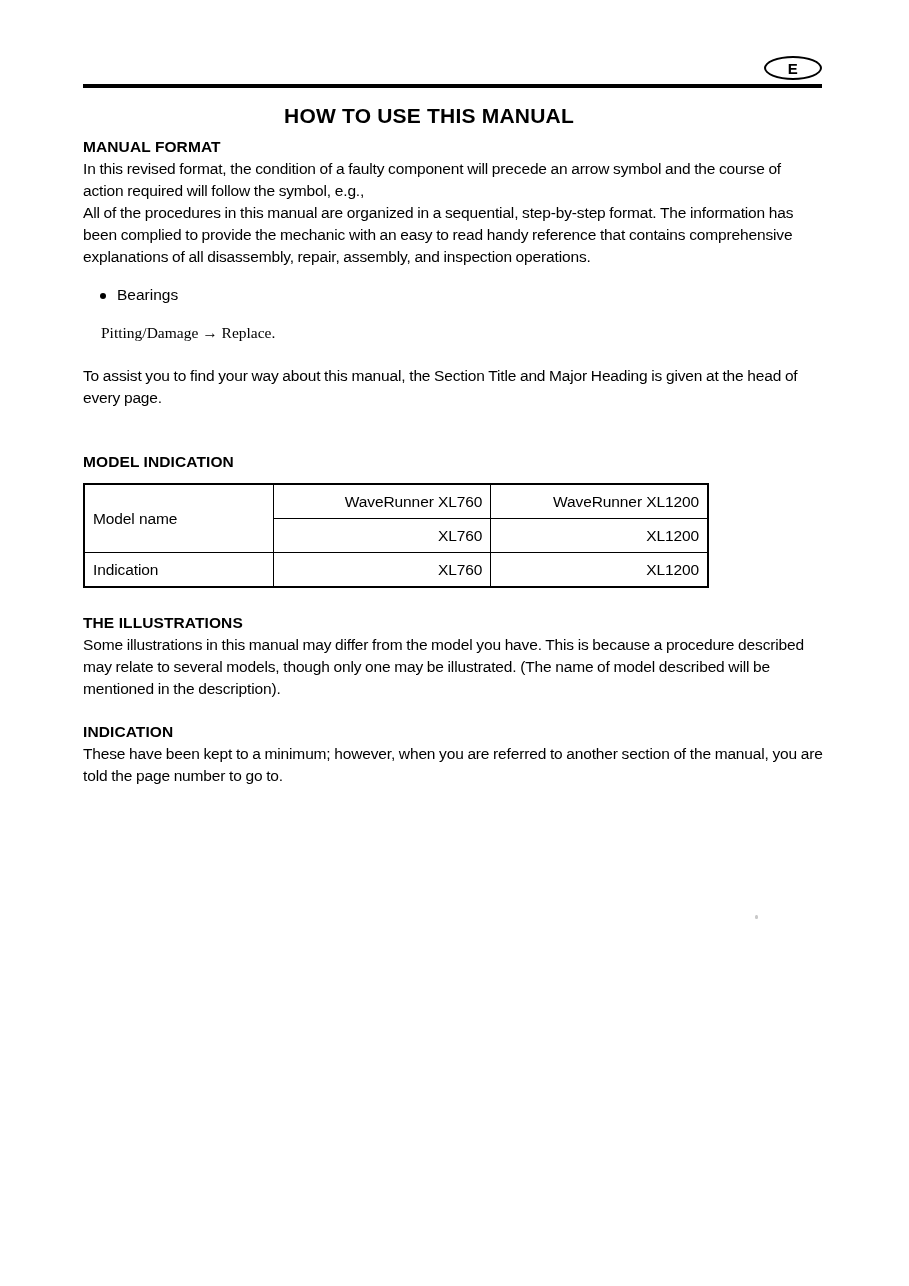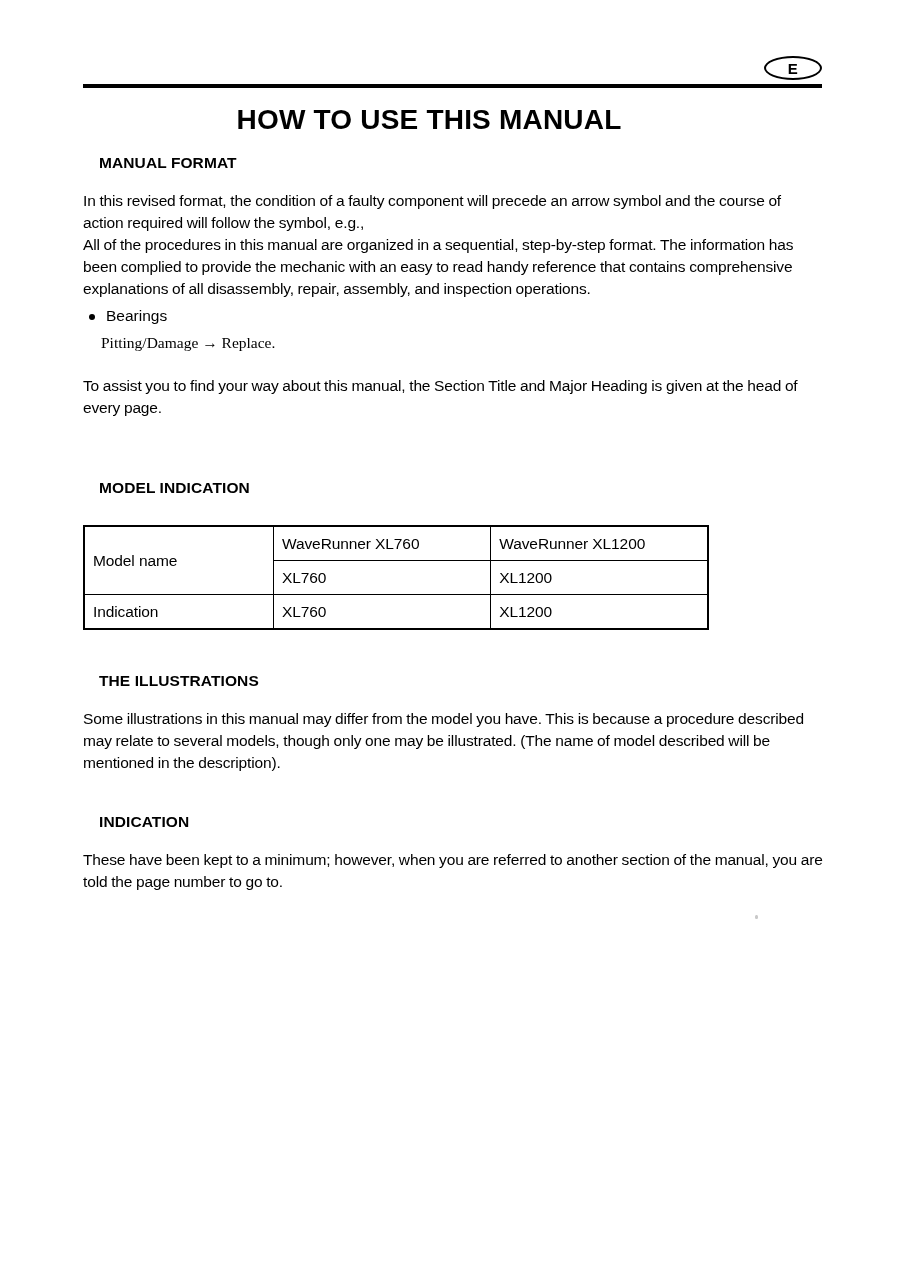--- a/index.html
+++ b/index.html
@@ -52,51 +52,51 @@
   
   .content {
     position: absolute;
     left: 83px;
     top: 104px;
     width: 740px;
   }
 
   .doc-title {
     text-align: center;
-    font-size: 28px;
+    font-size: 21px;
     font-weight: bold;
     letter-spacing: 0.2px;
     margin: 0 0 8px 0;
     padding-right: 48px;
   }
 
   .section-head {
     font-size: 15.5px;
     font-weight: bold;
     letter-spacing: 0.1px;
-    margin: 16px;
+    margin: 0;
     line-height: 1.42;
   }
 
   p.body-text {
     font-size: 15.5px;
     margin: 0;
     line-height: 1.42;
     text-align: left;
     letter-spacing: -0.15px;
     word-spacing: -0.4px;
   }
 
   .gap-sm { height: 10px; }
   .gap-md { height: 21px; }
   .gap-lg { height: 24px; }
 
   ul.bullets {
     list-style: none;
-    margin: 5px;
+    margin: 16px;
     padding: 0;
   }
   ul.bullets li {
     font-size: 15.5px;
     line-height: 1.42;
     position: relative;
     padding-left: 18px;
   }
   ul.bullets li .dot {
     position: absolute;
@@ -126,21 +126,21 @@
     font-size: 15.5px;
     padding: 6px 8px;
     height: 21px;
     letter-spacing: -0.1px;
   }
   table.model-table td.label-cell {
     text-align: left;
     width: 172px;
   }
   table.model-table td.data-cell {
-    text-align: left;
+    text-align: right;
   }
   table.model-table {
     border: 2.4px solid #000;
   }
 
   
   .speck {
     position: absolute;
     left: 755px;
     top: 915px;

